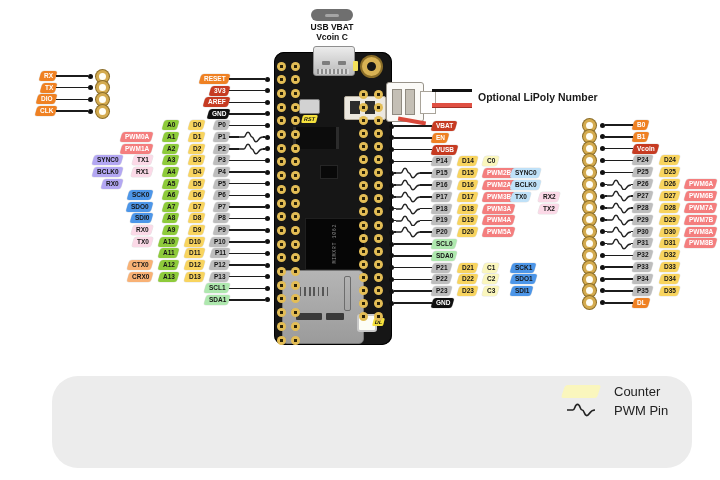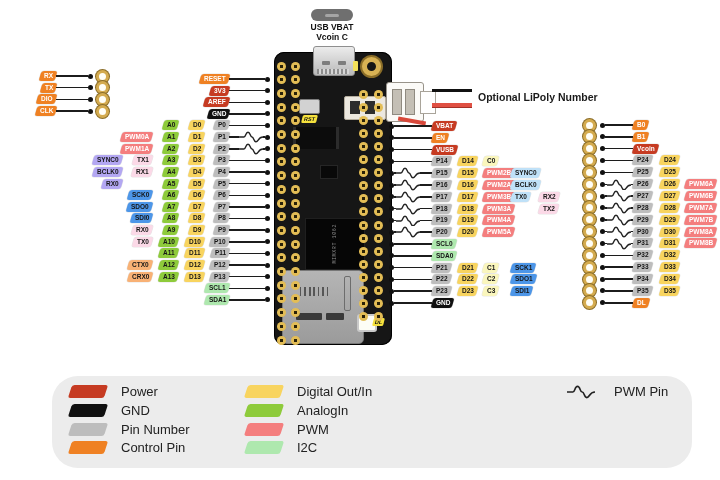--- a/index.html
+++ b/index.html
@@ -949,57 +949,25 @@
         <div class="wire" style="width: 28px;"></div>
         <div class="slot" style="width: 24px; margin-left: 0px; justify-content: flex-start;">
           <span class="tag" style="background: rgb(239, 129, 35); color: rgb(255, 255, 255);"><i>DL</i></span>
         </div>
         <div class="slot" style="width: 22px; margin-left: 3px; justify-content: flex-start;"></div>
         <div class="slot" style="width: 26px; margin-left: 3px; justify-content: flex-start;"></div>
       </div>
     </div>
 
   <div id="legend">
-      <div class="lcol" style="left: 18px;">
+      <div class="lcol" style="left: 511px;">
         <div class="litem">
-          <div class="lsw" style="background: rgb(198, 59, 34);"></div>
-          <span class="ltxt">Power</span>
-        </div>
-        <div class="litem">
-          <div class="lsw" style="background: rgb(16, 16, 16);"></div>
-          <span class="ltxt">GND</span>
-        </div>
-        <div class="litem">
-          <div class="lsw" style="background: rgb(189, 189, 189);"></div>
-          <span class="ltxt">Pin Number</span>
-        </div>
-        <div class="litem">
-          <div class="lsw" style="background: rgb(239, 129, 35);"></div>
-          <span class="ltxt">Control Pin</span>
-        </div>
-      </div>
-      <div class="lcol" style="left: 194px;">
-        <div class="litem">
-          <div class="lsw" style="background: rgb(248, 212, 95);"></div>
-          <span class="ltxt">Digital Out/In</span>
-        </div>
-        <div class="litem">
-          <div class="lsw" style="background: rgb(142, 203, 59);"></div>
-          <span class="ltxt">AnalogIn</span>
-        </div>
-        <div class="litem">
-          <div class="lsw" style="background: rgb(244, 126, 126);"></div>
-          <span class="ltxt">PWM</span>
-        </div>
-        <div class="litem">
-          <div class="lsw" style="background: rgb(174, 232, 174);"></div>
-          <span class="ltxt">I2C</span>
-        </div>
-      </div>
-      <div class="lcol" style="left: 511px;">
+          <div class="lsw" style="background: rgb(250, 246, 189);"></div>
+          <span class="ltxt">Counter</span>
+        </div>
         <div class="litem">
           <svg width="36" height="14" viewBox="0 0 24 12" class="" style="left: 2px; margin-right: 15px;">
             <path d="M0 6 L5 6 C7 6 6.5 1.2 9 1.2 C11.5 1.2 11 6 13 6 C15 6 14.5 10.8 17 10.8 C19.5 10.8 19 6 24 6" fill="none" stroke="#222" stroke-width="1.4"></path>
           </svg>
           <span class="ltxt">PWM Pin</span>
         </div>
       </div>
     </div>
 <div class="pad" style="left: 276.5px; top: 61.5px;"></div>
     <div class="pad" style="left: 276.5px; top: 75.2px;"></div>

